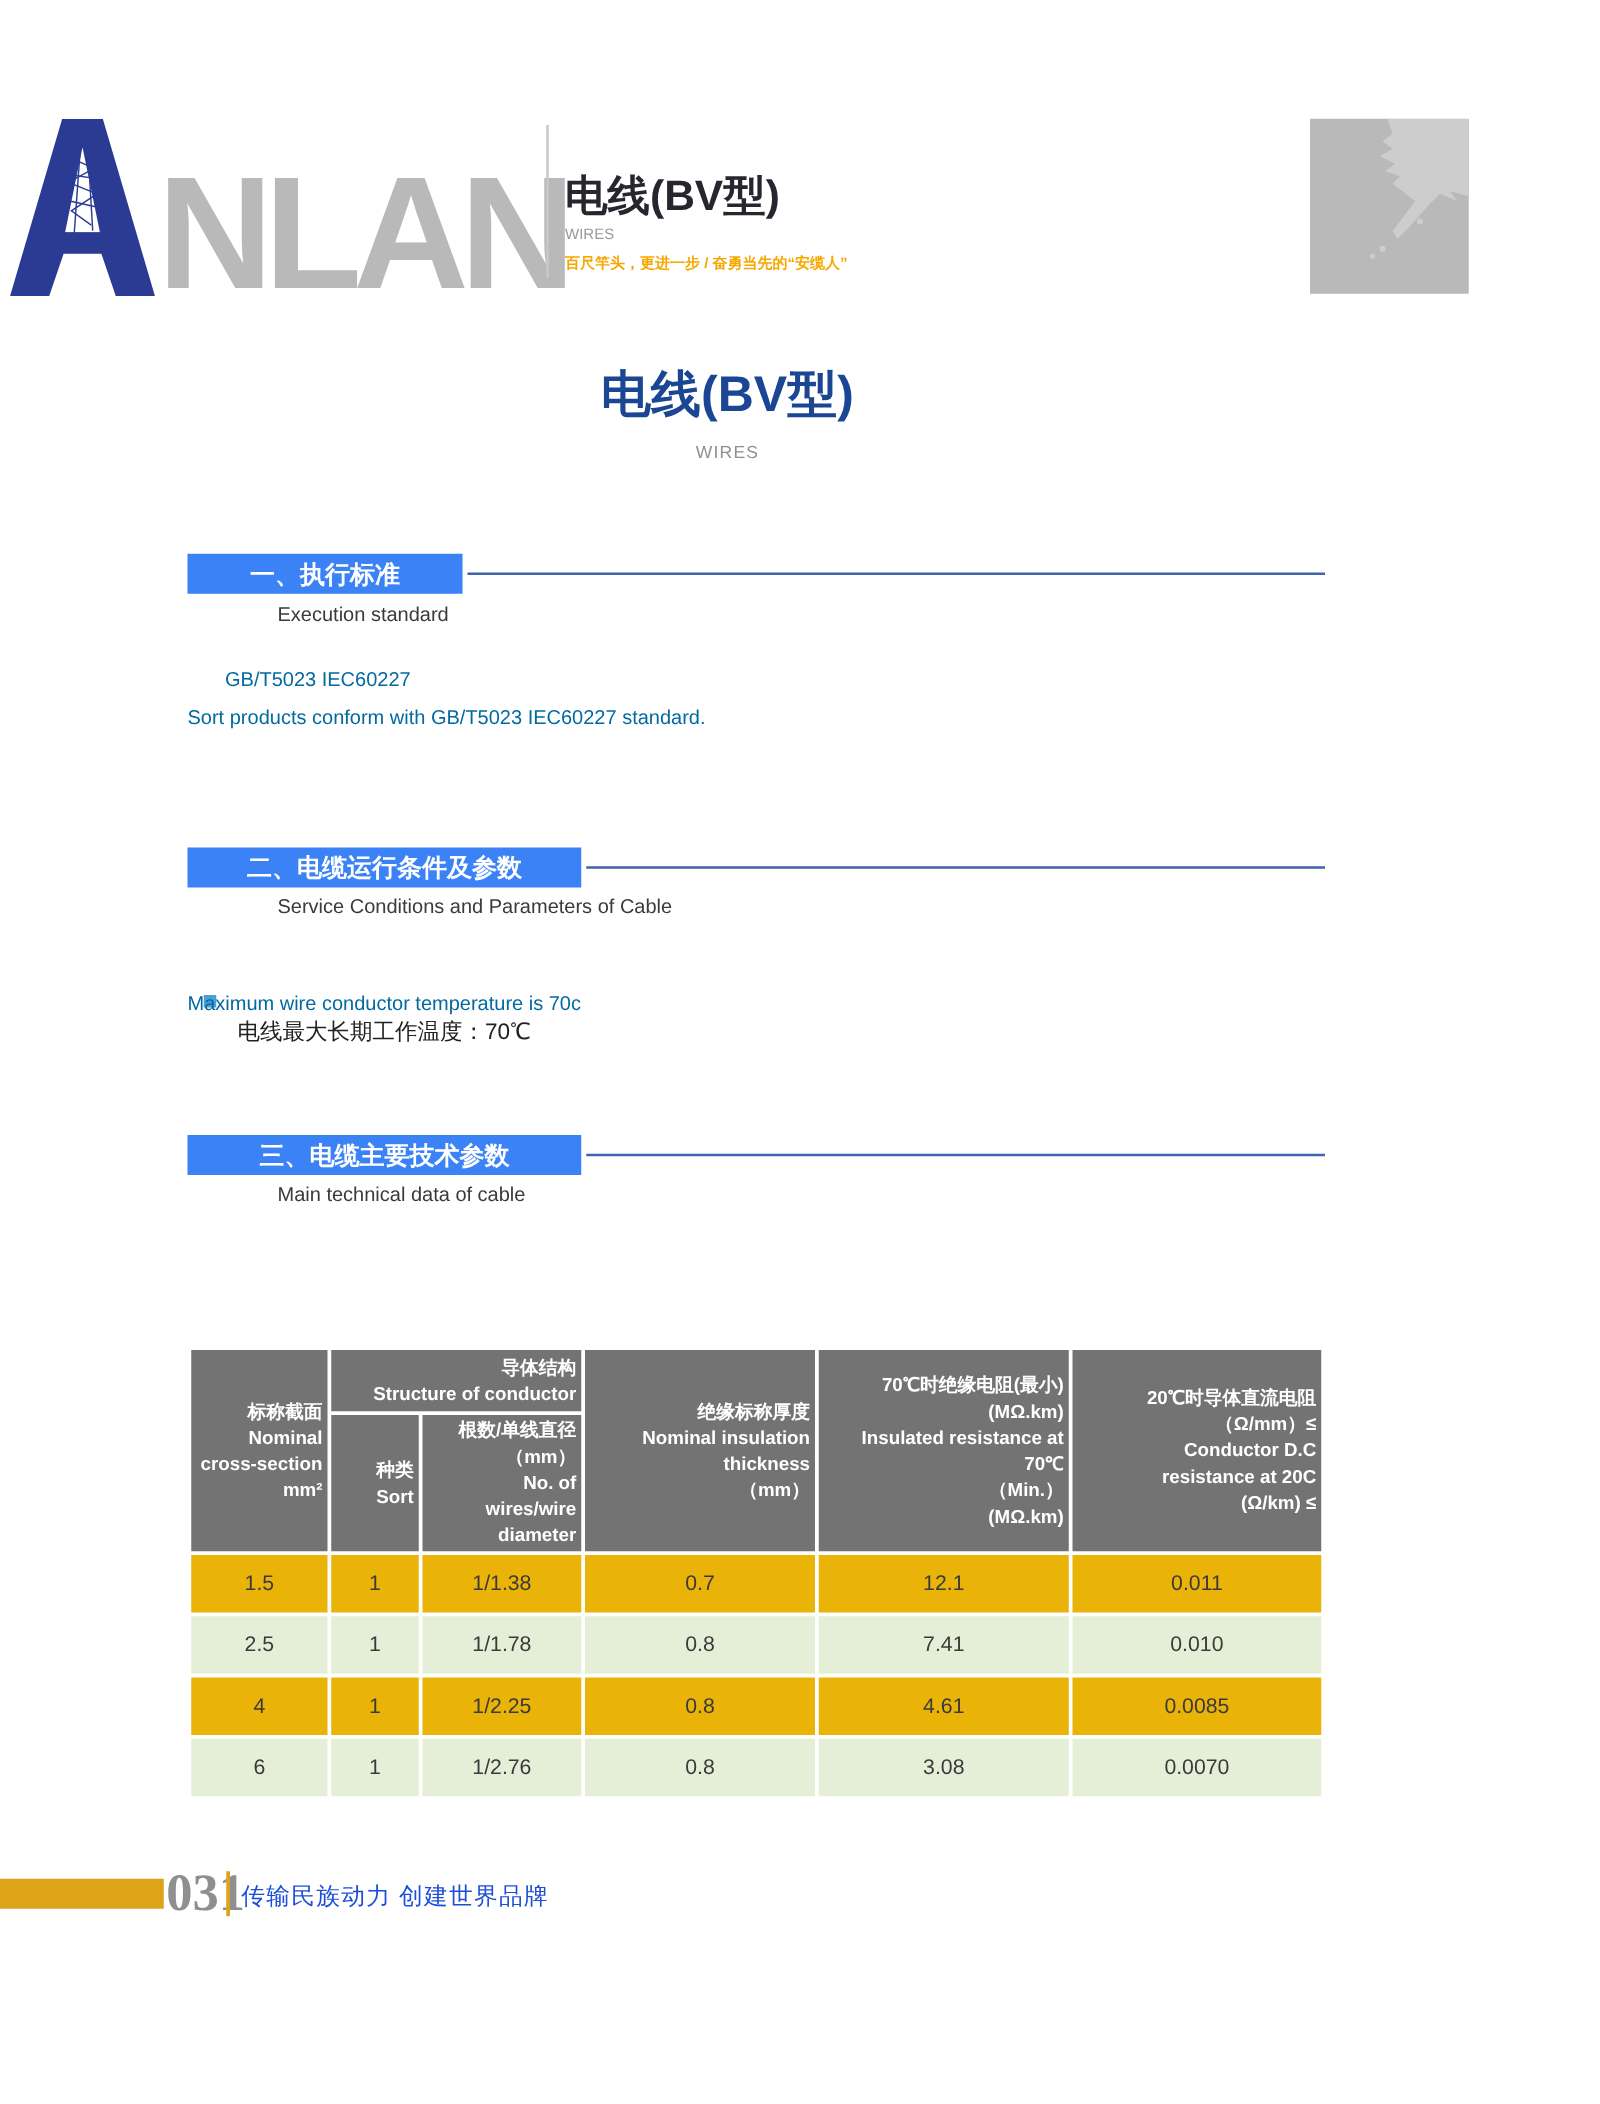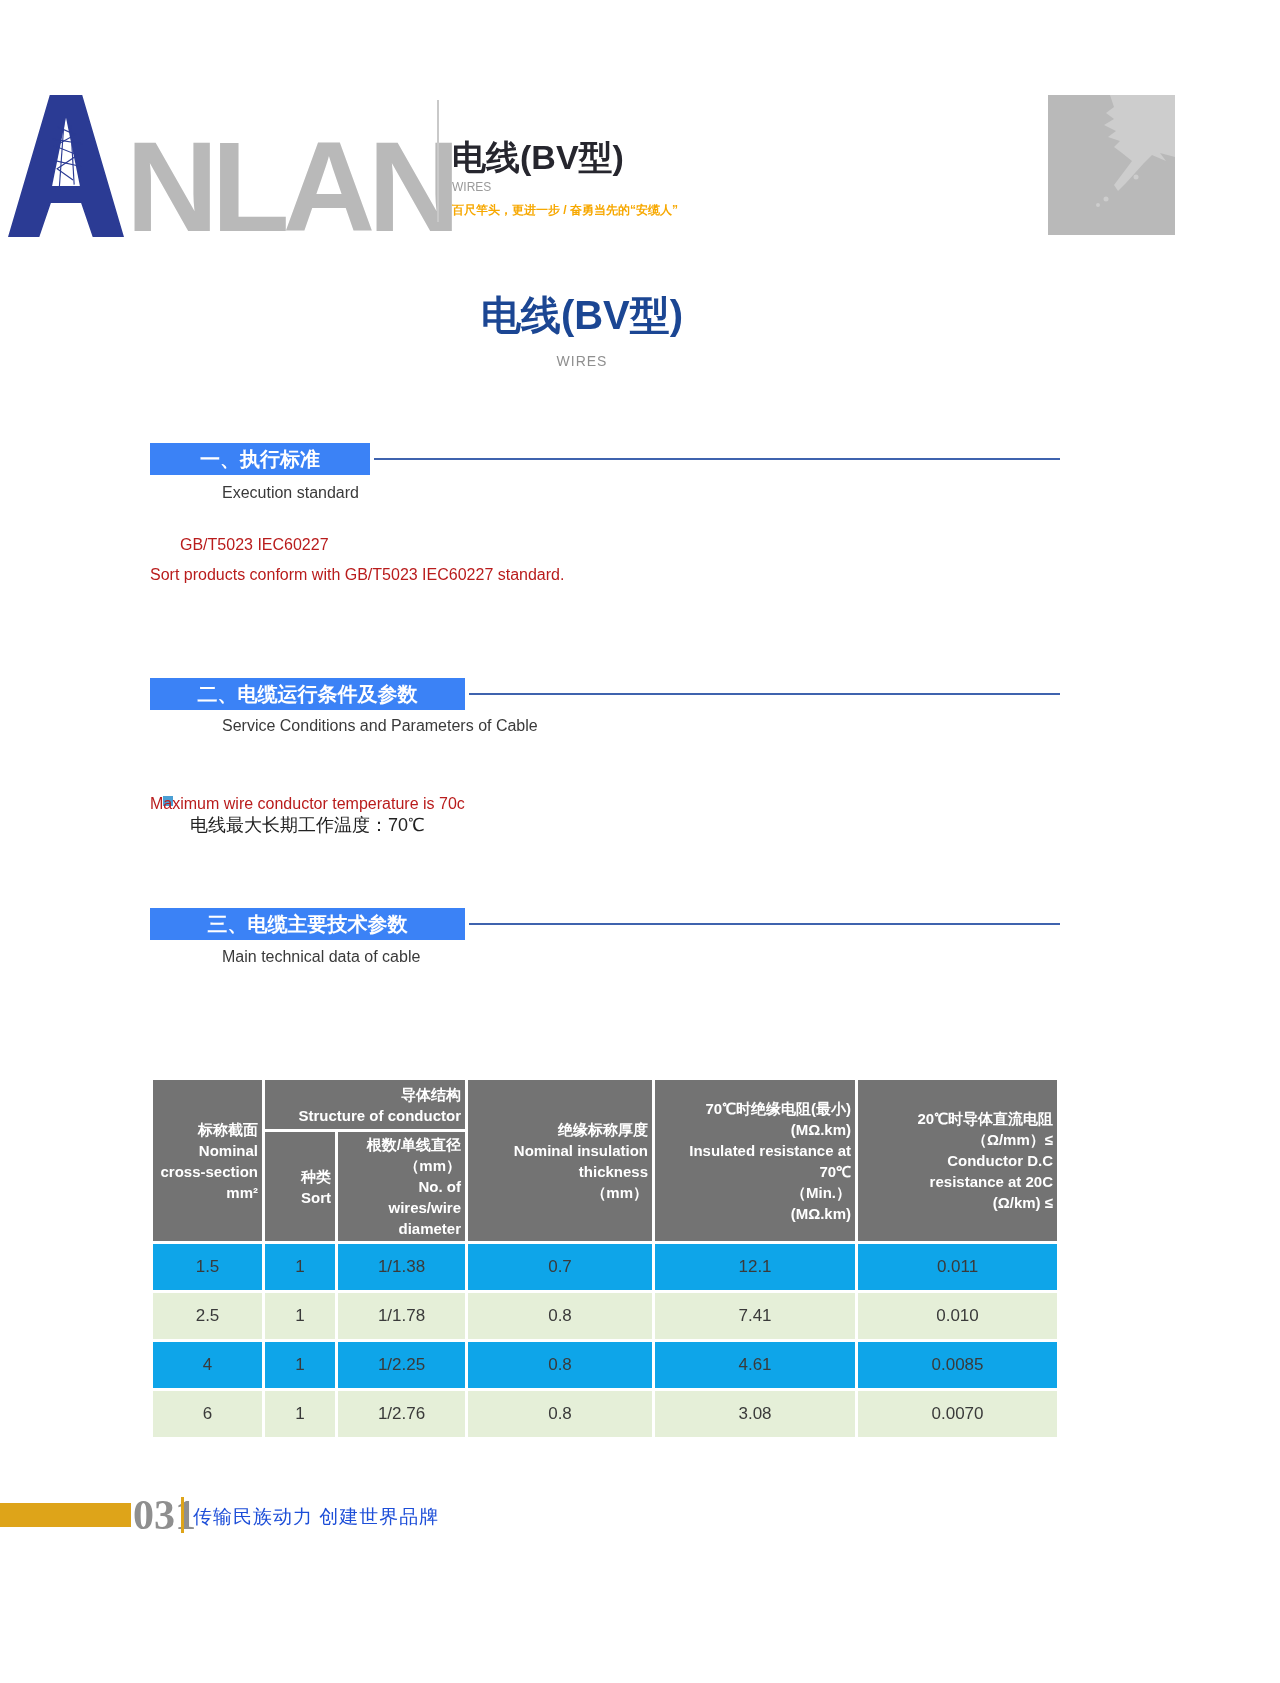--- a/index.html
+++ b/index.html
@@ -31,35 +31,35 @@
 
   
   .section-head{position:absolute;left:150px;display:flex;align-items:center;width:910px;}
   .section-badge{background:#3b82f6;color:#ffffff;font-size:20px;font-weight:bold;
     display:flex;align-items:center;justify-content:center;height:32px;flex:0 0 auto;}
   .badge-1{width:220px;}
   .badge-2{width:315px;}
   .badge-3{width:315px;}
   .section-rule{flex:1 1 auto;border-top:2px solid #3f63ae;margin-left:4px;}
   .section-sub{position:absolute;left:222px;font-size:16px;color:#3a3a3a;}
-  .body-line{position:absolute;font-size:16px;color:#b91c1c;}
+  .body-line{position:absolute;font-size:16px;color:#0369a1;}
   .bullet-row{position:absolute;left:163px;top:765px;display:flex;align-items:center;}
   .bullet-sq{width:10px;height:10px;background:#4a9fd4;margin-right:17px;flex:0 0 auto;}
   .bullet-cn{font-size:18px;color:#222222;margin-top:48px;}
 
   
   .data-table{position:absolute;left:150px;top:1077px;border-collapse:separate;border-spacing:3px;
     table-layout:fixed;width:910px;}
   .data-table th{background:#737373;color:#ffffff;font-family:Liberation Sans, sans-serif;
     font-weight:bold;text-align:right;vertical-align:middle;padding:2px 4px;}
   .th-cn{font-size:18px;line-height:24px;}
   .data-table th{font-size:15px;line-height:21px;}
   .data-table td{text-align:center;vertical-align:middle;font-size:17px;color:#3a3a3a;
     height:46px;padding:0 4px;}
-  .row-blue td{background:#0ea5e9;}
+  .row-blue td{background:#eab308;}
   .row-green td{background:#e5efd8;}
   .h-top{height:49px;}
   .h-bottom{height:89px;}
 
   
   .footer{position:absolute;left:0;top:1495px;width:1280px;height:50px;}
   .footer-bar{position:absolute;left:0;top:8px;width:131px;height:24px;background:#dea419;}
   .footer-num{position:absolute;left:133px;top:-4px;font-family:"Liberation Serif", serif;
     font-weight:bold;font-size:42px;color:#8f8f8f;}
   .footer-divider{position:absolute;left:181px;top:2px;width:3px;height:36px;background:#dea419;}

